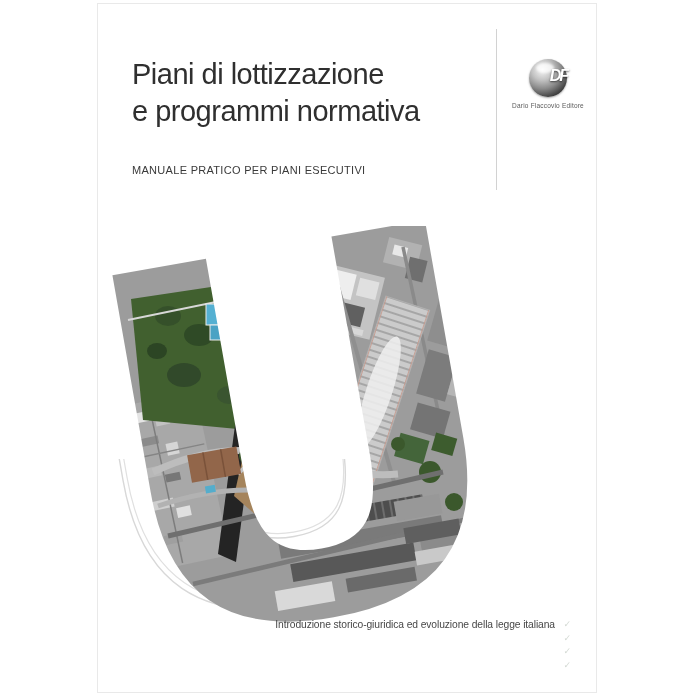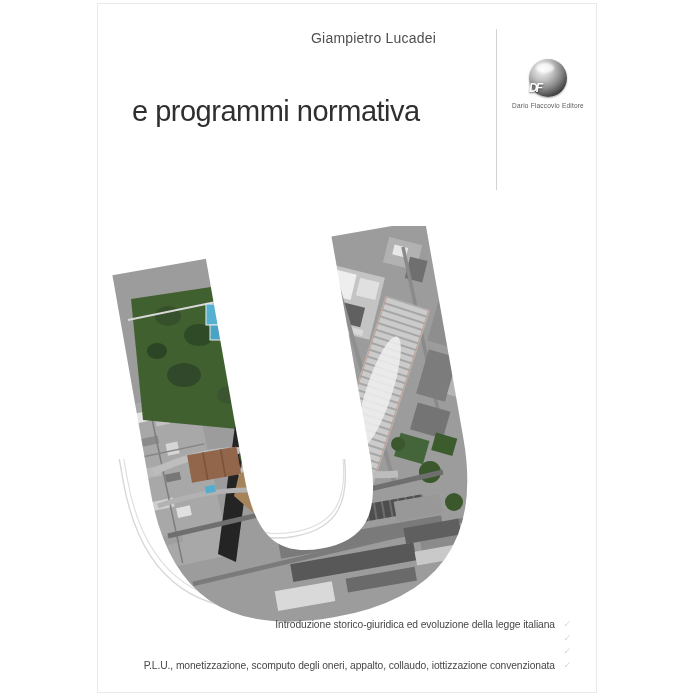--- a/index.html
+++ b/index.html
@@ -12,41 +12,41 @@
          font-size:29px;line-height:37px;letter-spacing:-.5px;}
   .subtitle{position:absolute;left:34px;top:137px;font-size:13px;color:#3a3a3a;letter-spacing:-.2px;}
   .tagline{position:absolute;left:34px;top:160px;font-size:11px;color:#3a3a3a;letter-spacing:.3px;}
   .divider-v{position:absolute;left:398px;top:25px;width:1px;height:161px;background:#d2d2d2;}
   .publisher{position:absolute;left:412px;top:55px;width:76px;text-align:center;}
   .logo-sphere{position:relative;width:38px;height:38px;margin:0 auto;border-radius:50%;
     background:radial-gradient(circle at 35% 28%, #f7f7f7 0%, #c4c4c4 28%, #8a8a8a 52%, #3b3b3b 78%, #141414 100%);
     box-shadow:0 1px 2px rgba(0,0,0,.35);}
   .logo-sphere::before{content:"";position:absolute;left:7px;top:4px;width:18px;height:10px;border-radius:50%;
     background:rgba(255,255,255,.75);filter:blur(1px);}
-  .logo-letters{position:absolute;left:0;top:8px;width:100%;text-align:left;color:#ffffff;
-    font-style:italic;font-weight:bold;font-size:12px;letter-spacing:-2px;
-    text-shadow:0 1px 2px rgba(0,0,0,.6);margin-top:14px;}
+  .logo-letters{position:absolute;left:0;top:8px;width:100%;text-align:right;color:#ffffff;
+    font-style:italic;font-weight:bold;font-size:16px;letter-spacing:-2px;
+    text-shadow:0 1px 2px rgba(0,0,0,.6);}
   .publisher-name{margin-top:5px;font-size:6.5px;color:#5a5a5a;letter-spacing:.2px;white-space:nowrap;}
   .art{position:absolute;left:0;top:0;width:500px;height:690px;}
   .bullets{position:absolute;right:25px;top:614px;text-align:right;}
   .b-line{display:flex;justify-content:flex-end;align-items:flex-start;
           font-size:10.3px;line-height:13.6px;color:#474747;letter-spacing:-.1px;white-space:nowrap;}
   .b-check{display:inline-block;width:12px;text-align:right;font-size:9px;color:#d3d9d3;margin-left:4px;}
 </style>
 </head>
 <body>
 
 <div class="stage">
   <div class="cover">
 
-    <div class="author">Giampietro Lucadei</div>
-
-    <h1 class="title"><br>
+
+    <h1 class="title"><span>Piani di lottizzazione</span><br>
       <span>e programmi normativa</span></h1>
 
+    <div class="tagline">MANUALE PRATICO PER PIANI ESECUTIVI</div>
 
     <div class="divider-v"></div>
 
     <div class="publisher">
       <div class="logo-sphere">
         <span class="logo-letters">DF</span>
       </div>
       <div class="publisher-name">Dario Flaccovio Editore</div>
     </div>
 
@@ -208,19 +208,18 @@
           <span>Introduzione storico-giuridica ed evoluzione della legge italiana</span>
           <span class="b-check">✓</span>
         </div>
       <div class="b-line">
           <span class="b-check">✓</span>
         </div>
       <div class="b-line">
           <span class="b-check">✓</span>
         </div>
       <div class="b-line">
-          <span>P.L.U., monetizzazione, scomputo degli oneri, appalto, collaudo, iottizzazione convenzionata</span>
           <span class="b-check">✓</span>
         </div>
     </div>
 
   </div>
 </div>
 
 </body></html>

